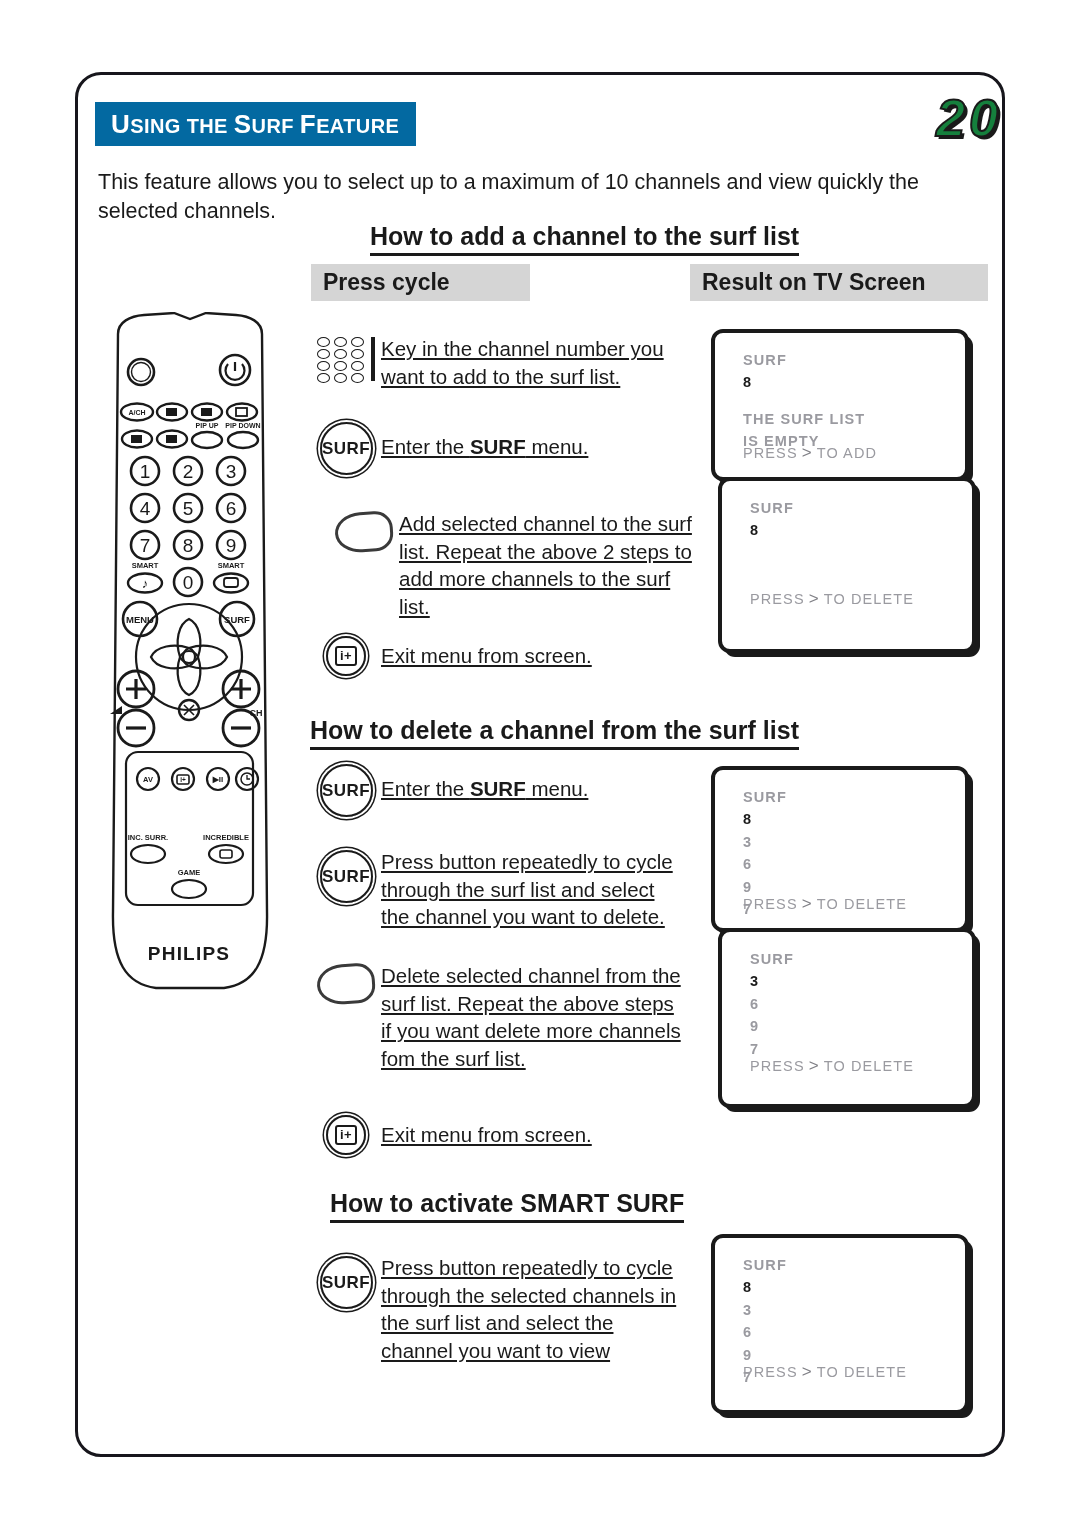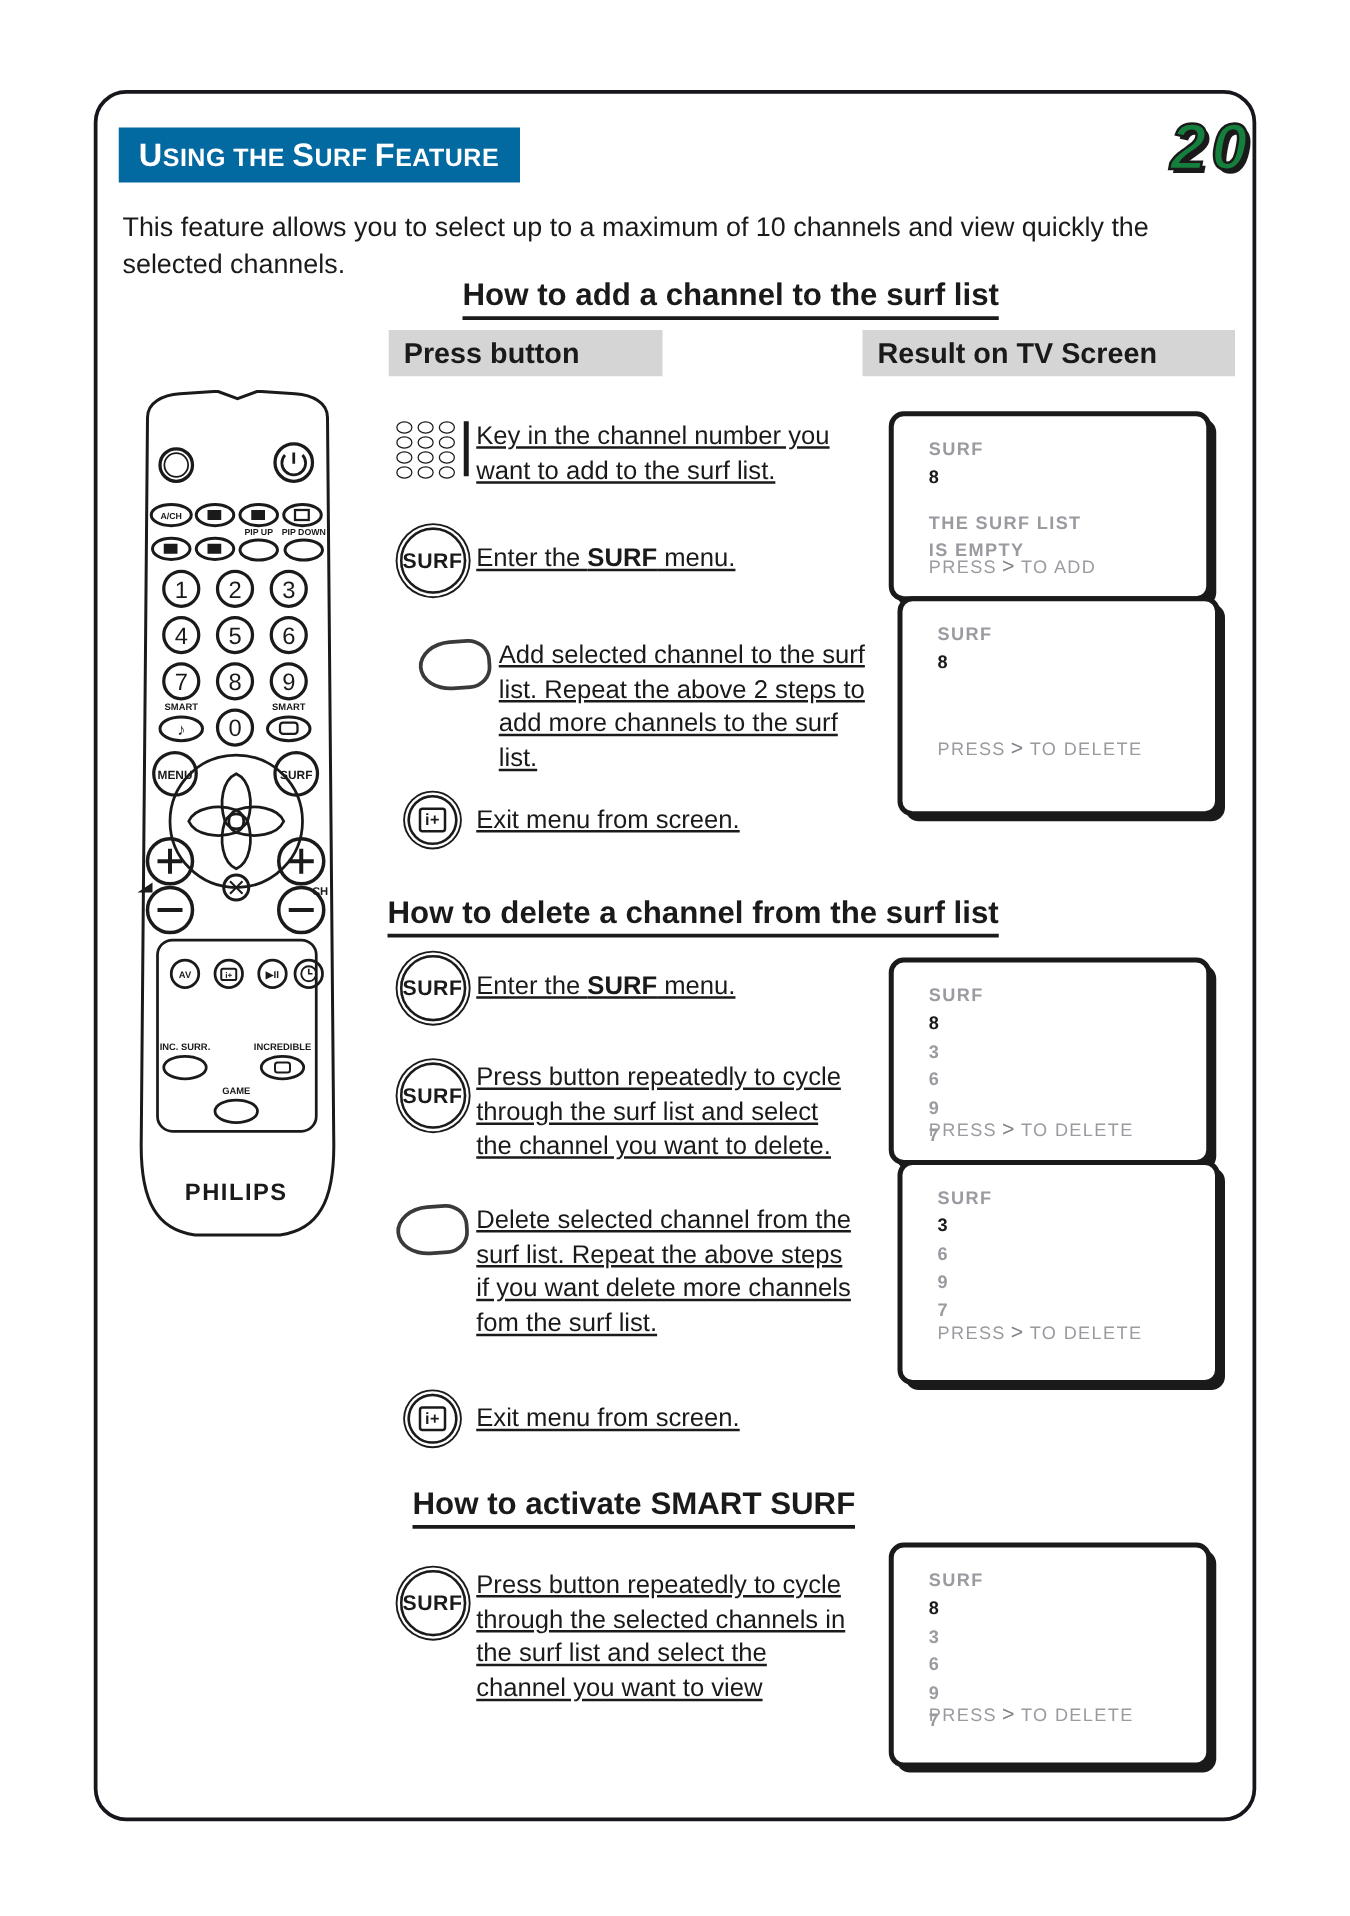--- a/index.html
+++ b/index.html
@@ -94,21 +94,21 @@
 </div>
 
 <div id="page-number">20</div>
 
 <div id="intro">This feature allows you to select up to a maximum of 10 channels and view quickly the selected channels.</div>
 
 <div class="sec-head" id="head-add">How to add a channel to the surf list</div>
 <div class="sec-head" id="head-del">How to delete a channel from the surf list</div>
 <div class="sec-head" id="head-smart">How to activate SMART SURF</div>
 
-<div class="col-head" id="col-press">Press button</div>
+<div class="col-head" id="col-press">Press cycle</div>
 <div class="col-head" id="col-result">Result on TV Screen</div>
 
 <div class="step" style="left:311px;top:335px;">
   <div class="step-icon">
     <div class="keypad-icon">
       <div class="keypad-grid">
         <div class="kp"></div>
           <div class="kp"></div>
           <div class="kp"></div>
         <div class="kp"></div>

